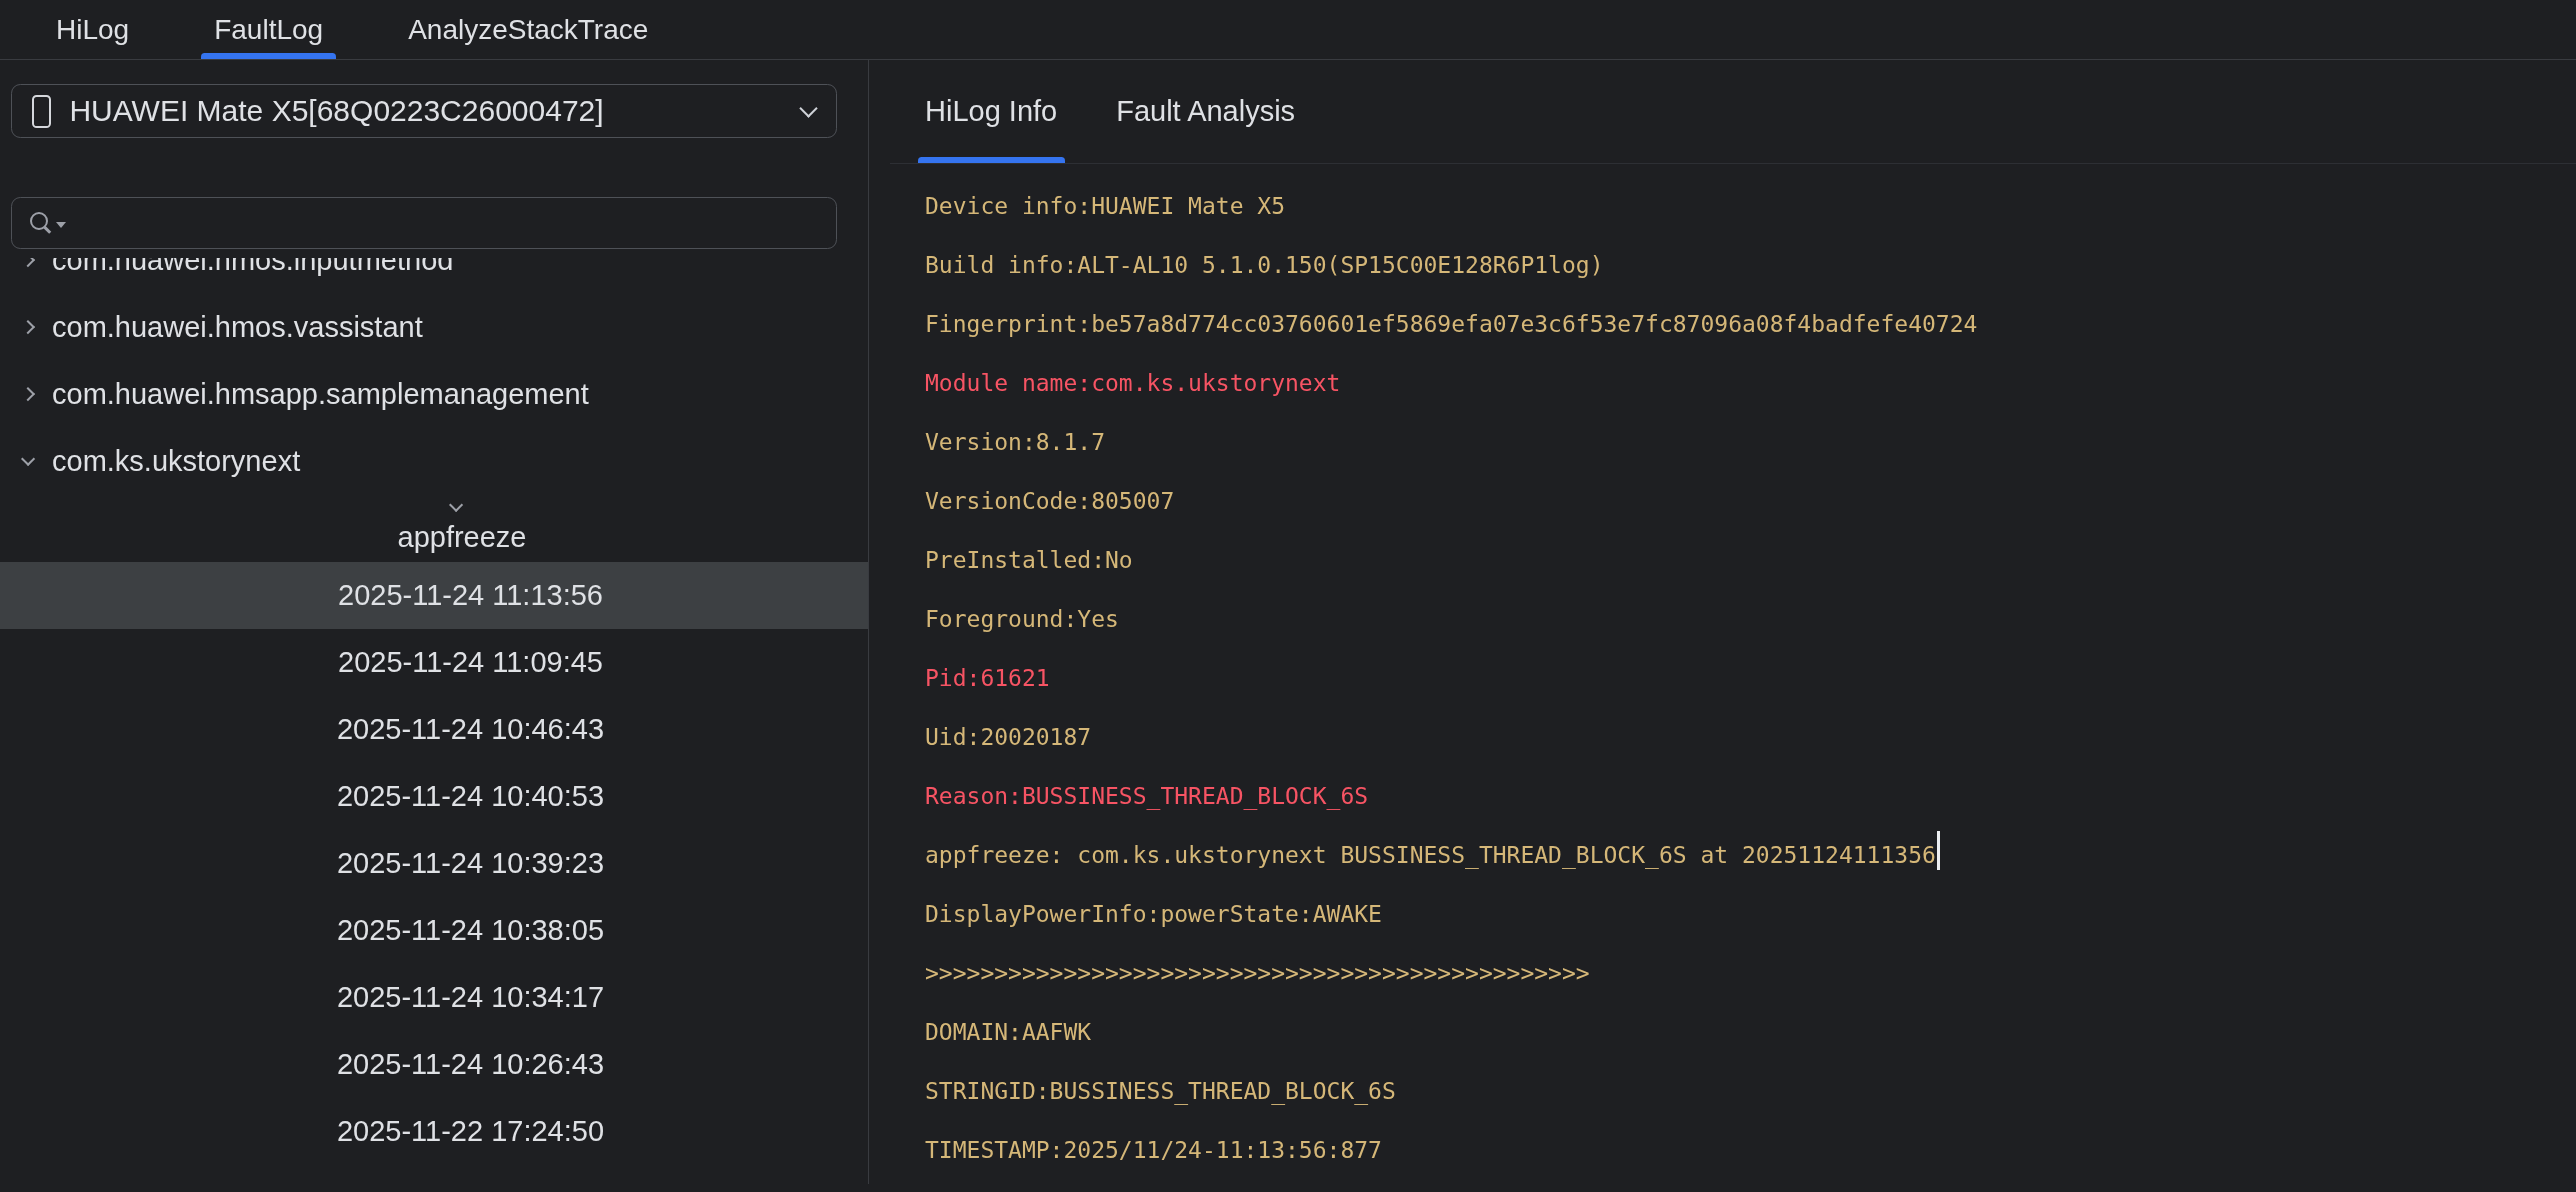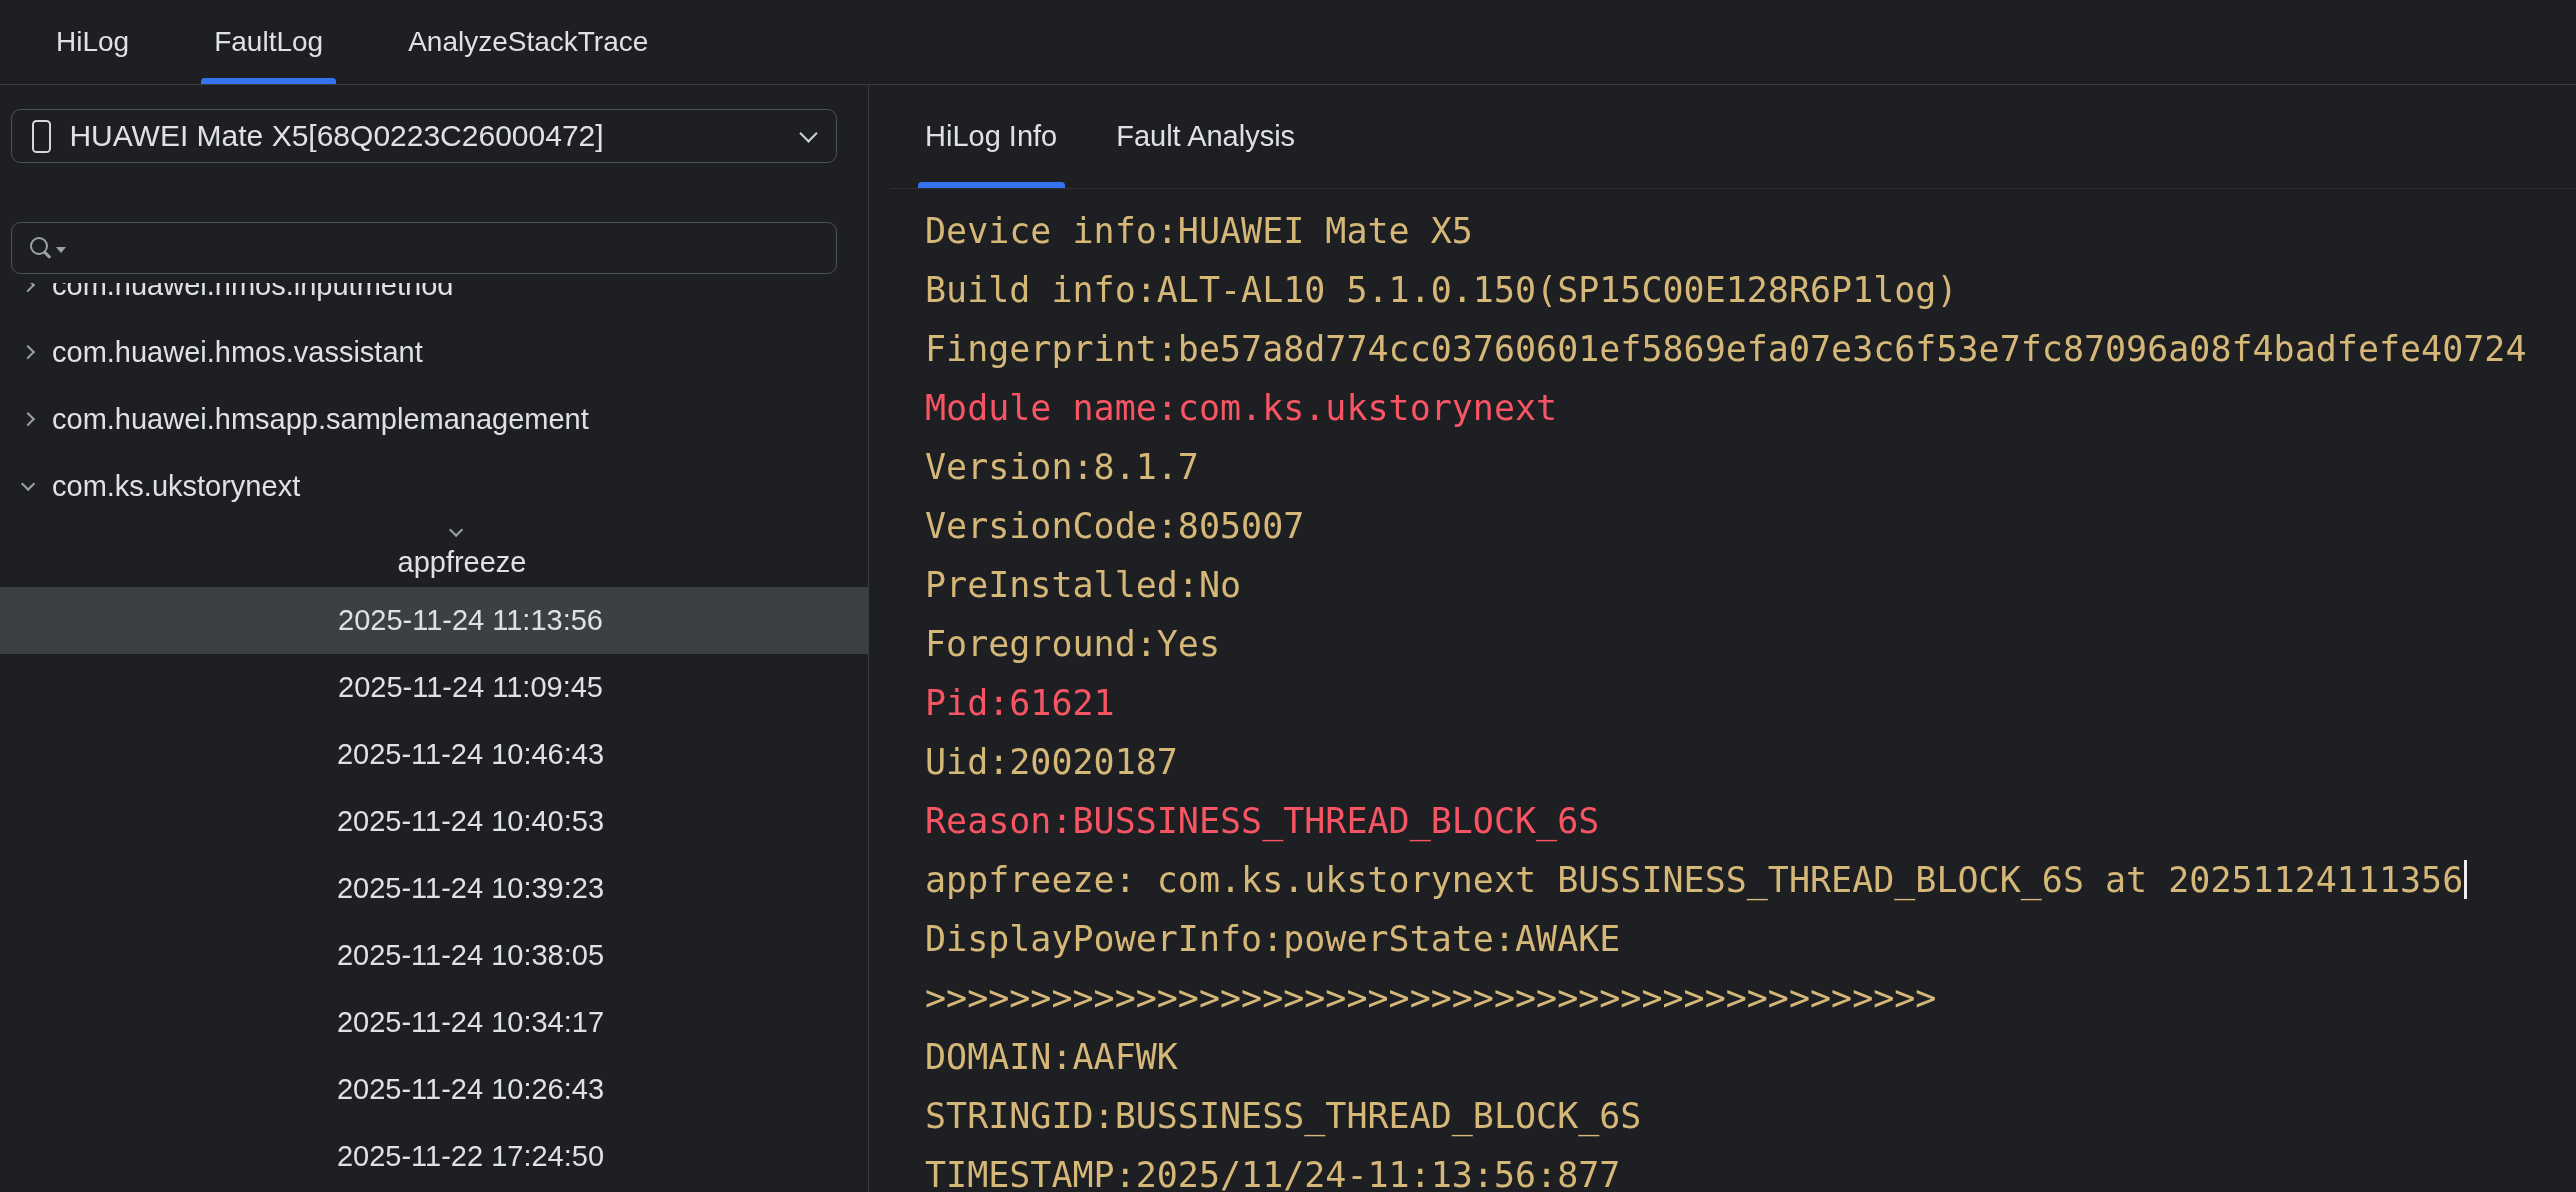--- a/index.html
+++ b/index.html
@@ -4,21 +4,21 @@
 <style>
   * { margin:0; padding:0; box-sizing:border-box; }
   html,body {
     width:2576px; height:1193px; overflow:hidden;
     background:#1e1f22; color:#dfe1e5;
     font-family:"Liberation Sans", sans-serif;
   }
 
   
   .topbar {
-    height:85px; display:flex; align-items:stretch;
+    height:60px; display:flex; align-items:stretch;
     padding-left:56px; border-bottom:0.9px solid #393b40;
     background:#1e1f22;
   }
   .toptab {
     position:relative; display:flex; align-items:center;
     font-size:28px; margin-right:85px; cursor:default; white-space:nowrap;
   }
   .toptab.active::after {
     content:""; position:absolute; left:-13px; right:-13px; bottom:0;
     height:5.6px; background:var(--accent,#3574f0); border-radius:3.7px 3.7px 0 0;
@@ -99,21 +99,21 @@
     position:relative; display:flex; align-items:center;
     font-size:29px; margin-right:59px; white-space:nowrap; cursor:default;
   }
   .dtab.active::after {
     content:""; position:absolute; left:-7.4px; right:-7.4px; bottom:0;
     height:5.6px; background:var(--accent,#3574f0); border-radius:3.7px 3.7px 0 0;
   }
   .logview {
     flex:1; overflow:hidden; padding:13px 0 0 35px;
     font-family:"DejaVu Sans Mono", monospace;
-    font-size:35px; line-height:59px;
+    font-size:23px; line-height:59px;
   }
   .logline { white-space:pre; height:59px; }
   .logline.yellow { color:var(--log-yellow,#d5b778); }
   .logline.red    { color:var(--log-red,#f75464); }
   .caret {
     display:inline-block; width:2.8px; height:39px; background:#eceef1;
     vertical-align:-6.5px; margin-left:0.9px;
   }
 </style>
 </head>

